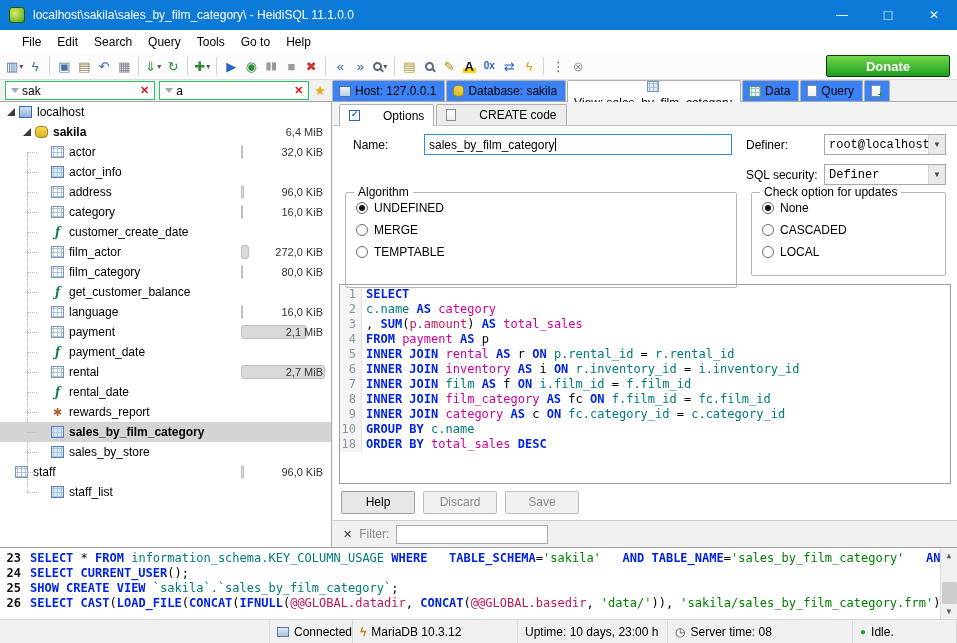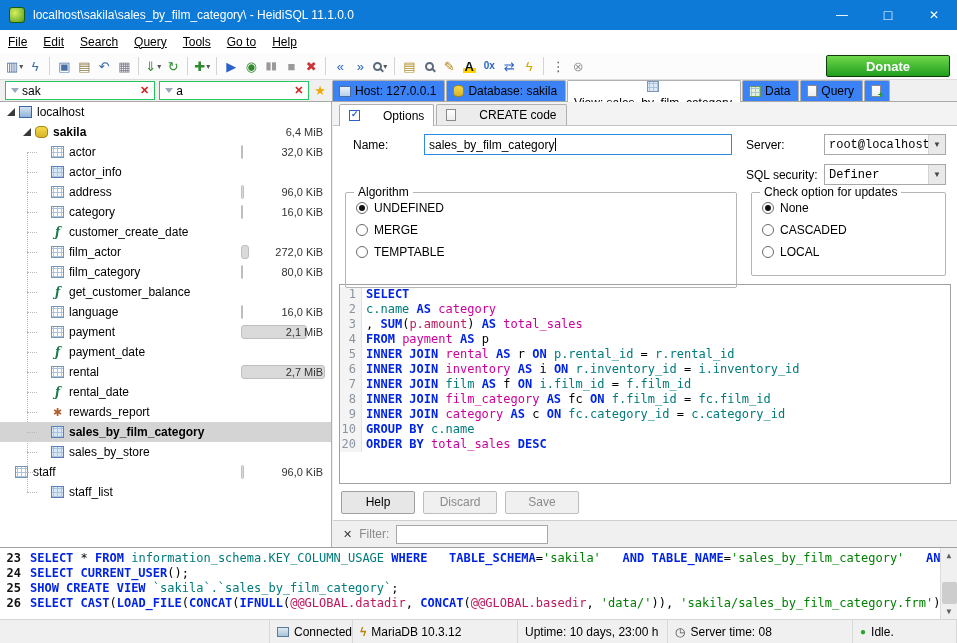--- a/index.html
+++ b/index.html
@@ -9,21 +9,21 @@
   
   .titlebar { position:absolute; left:0; top:0; width:100%; height:30px; background:#0e7ad8; display:flex; align-items:center; color:#fff; }
   .app-icon { width:16px; height:16px; margin-left:9px; border-radius:3px; border:1px solid #1d5a0e;
               background:radial-gradient(circle at 35% 35%, #d8ef5e, #4f9e20); }
   .title-text { margin-left:8px; font-size:12px; white-space:nowrap; }
   .win-controls { margin-left:auto; display:flex; height:100%; }
   .win-btn { width:46px; height:100%; display:flex; align-items:center; justify-content:center; font-size:12px; }
   .win-btn.max { font-size:14px; }
 
   
-  .menubar { position:absolute; top:30px; left:0; width:100%; height:23px; background:#fff; display:flex; align-items:center; padding-left:0;text-decoration:underline; }
+  .menubar { position:absolute; top:30px; left:0; width:100%; height:23px; background:#fff; display:flex; align-items:center; padding-left:14px; }
   .menu-item { padding:3px 8px; }
 
   
   .toolbar { position:absolute; top:53px; left:0; width:100%; height:27px; background:#fcfcfc; border-bottom:1px solid #dcdcdc; display:flex; align-items:center; padding:0 4px; }
   .toolbar-icons { display:flex; align-items:center; }
   .tb-btn { height:22px; min-width:20px; padding:0 2px; display:flex; align-items:center; justify-content:center; border-radius:2px; }
   .tb-glyph { font-size:13px; line-height:1; }
   .tb-small { font-size:10px; font-weight:bold; }
   .tb-hl { background:linear-gradient(transparent 65%, #ffd400 65%); padding:0 2px; font-weight:bold; }
   .tb-dd { font-size:8px; color:#555; margin-left:1px; }
@@ -468,21 +468,21 @@
         <span>CREATE code</span>
       </div>
     </div>
 
   <div class="formarea">
     <span class="flabel" style="left:20px;top:12px">Name:</span>
     <div class="name-input">
       <span>sales_by_film_category</span>
         <span class="caret"></span>
     </div>
-    <span class="flabel" style="left:413px;top:12px">Server:</span>
+    <span class="flabel" style="left:413px;top:12px">Definer:</span>
     <div class="combo" style="left:491px;top:8px;width:122px">
       <span class="combo-text">root@localhost</span>
       <span class="combo-arrow">▼</span>
     </div>
     <span class="flabel" style="left:413px;top:42px">SQL security:</span>
     <div class="combo" style="left:491px;top:38px;width:122px">
       <span class="combo-text">Definer</span>
       <span class="combo-arrow">▼</span>
     </div>
     <div class="groupbox" style="left:12px;top:66px;width:392px;height:96px">
@@ -529,21 +529,21 @@
       <div class="cl"><span class="ln ln-editor">1</span><span class="code"><span class="tok-kw">SELECT</span></span></div>
       <div class="cl"><span class="ln ln-editor">2</span><span class="code"><span class="tok-col">c.name</span><span class="tok-pl"> </span><span class="tok-kw">AS</span><span class="tok-pl"> </span><span class="tok-tbl">category</span></span></div>
       <div class="cl"><span class="ln ln-editor">3</span><span class="code"><span class="tok-pl">, </span><span class="tok-kw">SUM</span><span class="tok-pl">(</span><span class="tok-var">p.amount</span><span class="tok-pl">) </span><span class="tok-kw">AS</span><span class="tok-pl"> </span><span class="tok-tbl">total_sales</span></span></div>
       <div class="cl"><span class="ln ln-editor">4</span><span class="code"><span class="tok-kw">FROM</span><span class="tok-pl"> </span><span class="tok-tbl">payment</span><span class="tok-pl"> </span><span class="tok-kw">AS</span><span class="tok-pl"> p</span></span></div>
       <div class="cl"><span class="ln ln-editor">5</span><span class="code"><span class="tok-kw">INNER JOIN</span><span class="tok-pl"> </span><span class="tok-tbl">rental</span><span class="tok-pl"> </span><span class="tok-kw">AS</span><span class="tok-pl"> r </span><span class="tok-kw">ON</span><span class="tok-pl"> </span><span class="tok-col">p.rental_id</span><span class="tok-pl"> = </span><span class="tok-col">r.rental_id</span></span></div>
       <div class="cl"><span class="ln ln-editor">6</span><span class="code"><span class="tok-kw">INNER JOIN</span><span class="tok-pl"> </span><span class="tok-tbl">inventory</span><span class="tok-pl"> </span><span class="tok-kw">AS</span><span class="tok-pl"> i </span><span class="tok-kw">ON</span><span class="tok-pl"> </span><span class="tok-col">r.inventory_id</span><span class="tok-pl"> = </span><span class="tok-col">i.inventory_id</span></span></div>
       <div class="cl"><span class="ln ln-editor">7</span><span class="code"><span class="tok-kw">INNER JOIN</span><span class="tok-pl"> </span><span class="tok-col">film</span><span class="tok-pl"> </span><span class="tok-kw">AS</span><span class="tok-pl"> f </span><span class="tok-kw">ON</span><span class="tok-pl"> </span><span class="tok-col">i.film_id</span><span class="tok-pl"> = </span><span class="tok-col">f.film_id</span></span></div>
       <div class="cl"><span class="ln ln-editor">8</span><span class="code"><span class="tok-kw">INNER JOIN</span><span class="tok-pl"> </span><span class="tok-tbl">film_category</span><span class="tok-pl"> </span><span class="tok-kw">AS</span><span class="tok-pl"> fc </span><span class="tok-kw">ON</span><span class="tok-pl"> </span><span class="tok-col">f.film_id</span><span class="tok-pl"> = </span><span class="tok-col">fc.film_id</span></span></div>
       <div class="cl"><span class="ln ln-editor">9</span><span class="code"><span class="tok-kw">INNER JOIN</span><span class="tok-pl"> </span><span class="tok-tbl">category</span><span class="tok-pl"> </span><span class="tok-kw">AS</span><span class="tok-pl"> c </span><span class="tok-kw">ON</span><span class="tok-pl"> </span><span class="tok-col">fc.category_id</span><span class="tok-pl"> = </span><span class="tok-col">c.category_id</span></span></div>
       <div class="cl"><span class="ln ln-editor">10</span><span class="code"><span class="tok-kw">GROUP BY</span><span class="tok-pl"> </span><span class="tok-col">c.name</span></span></div>
-      <div class="cl"><span class="ln ln-editor">20</span><span class="code"><span class="tok-kw">ORDER BY</span><span class="tok-pl"> </span><span class="tok-tbl">total_sales</span><span class="tok-pl"> </span><span class="tok-kw">DESC</span></span></div>
+      <div class="cl"><span class="ln ln-editor">18</span><span class="code"><span class="tok-kw">ORDER BY</span><span class="tok-pl"> </span><span class="tok-tbl">total_sales</span><span class="tok-pl"> </span><span class="tok-kw">DESC</span></span></div>
     </div>
 
   <div class="btnrow" id="btnrow">
       <div class="btn">Help</div>
       <div class="btn disabled">Discard</div>
       <div class="btn disabled">Save</div>
     </div>
 
   <div class="filterbar">
     <span class="fbar-close">✕</span>

